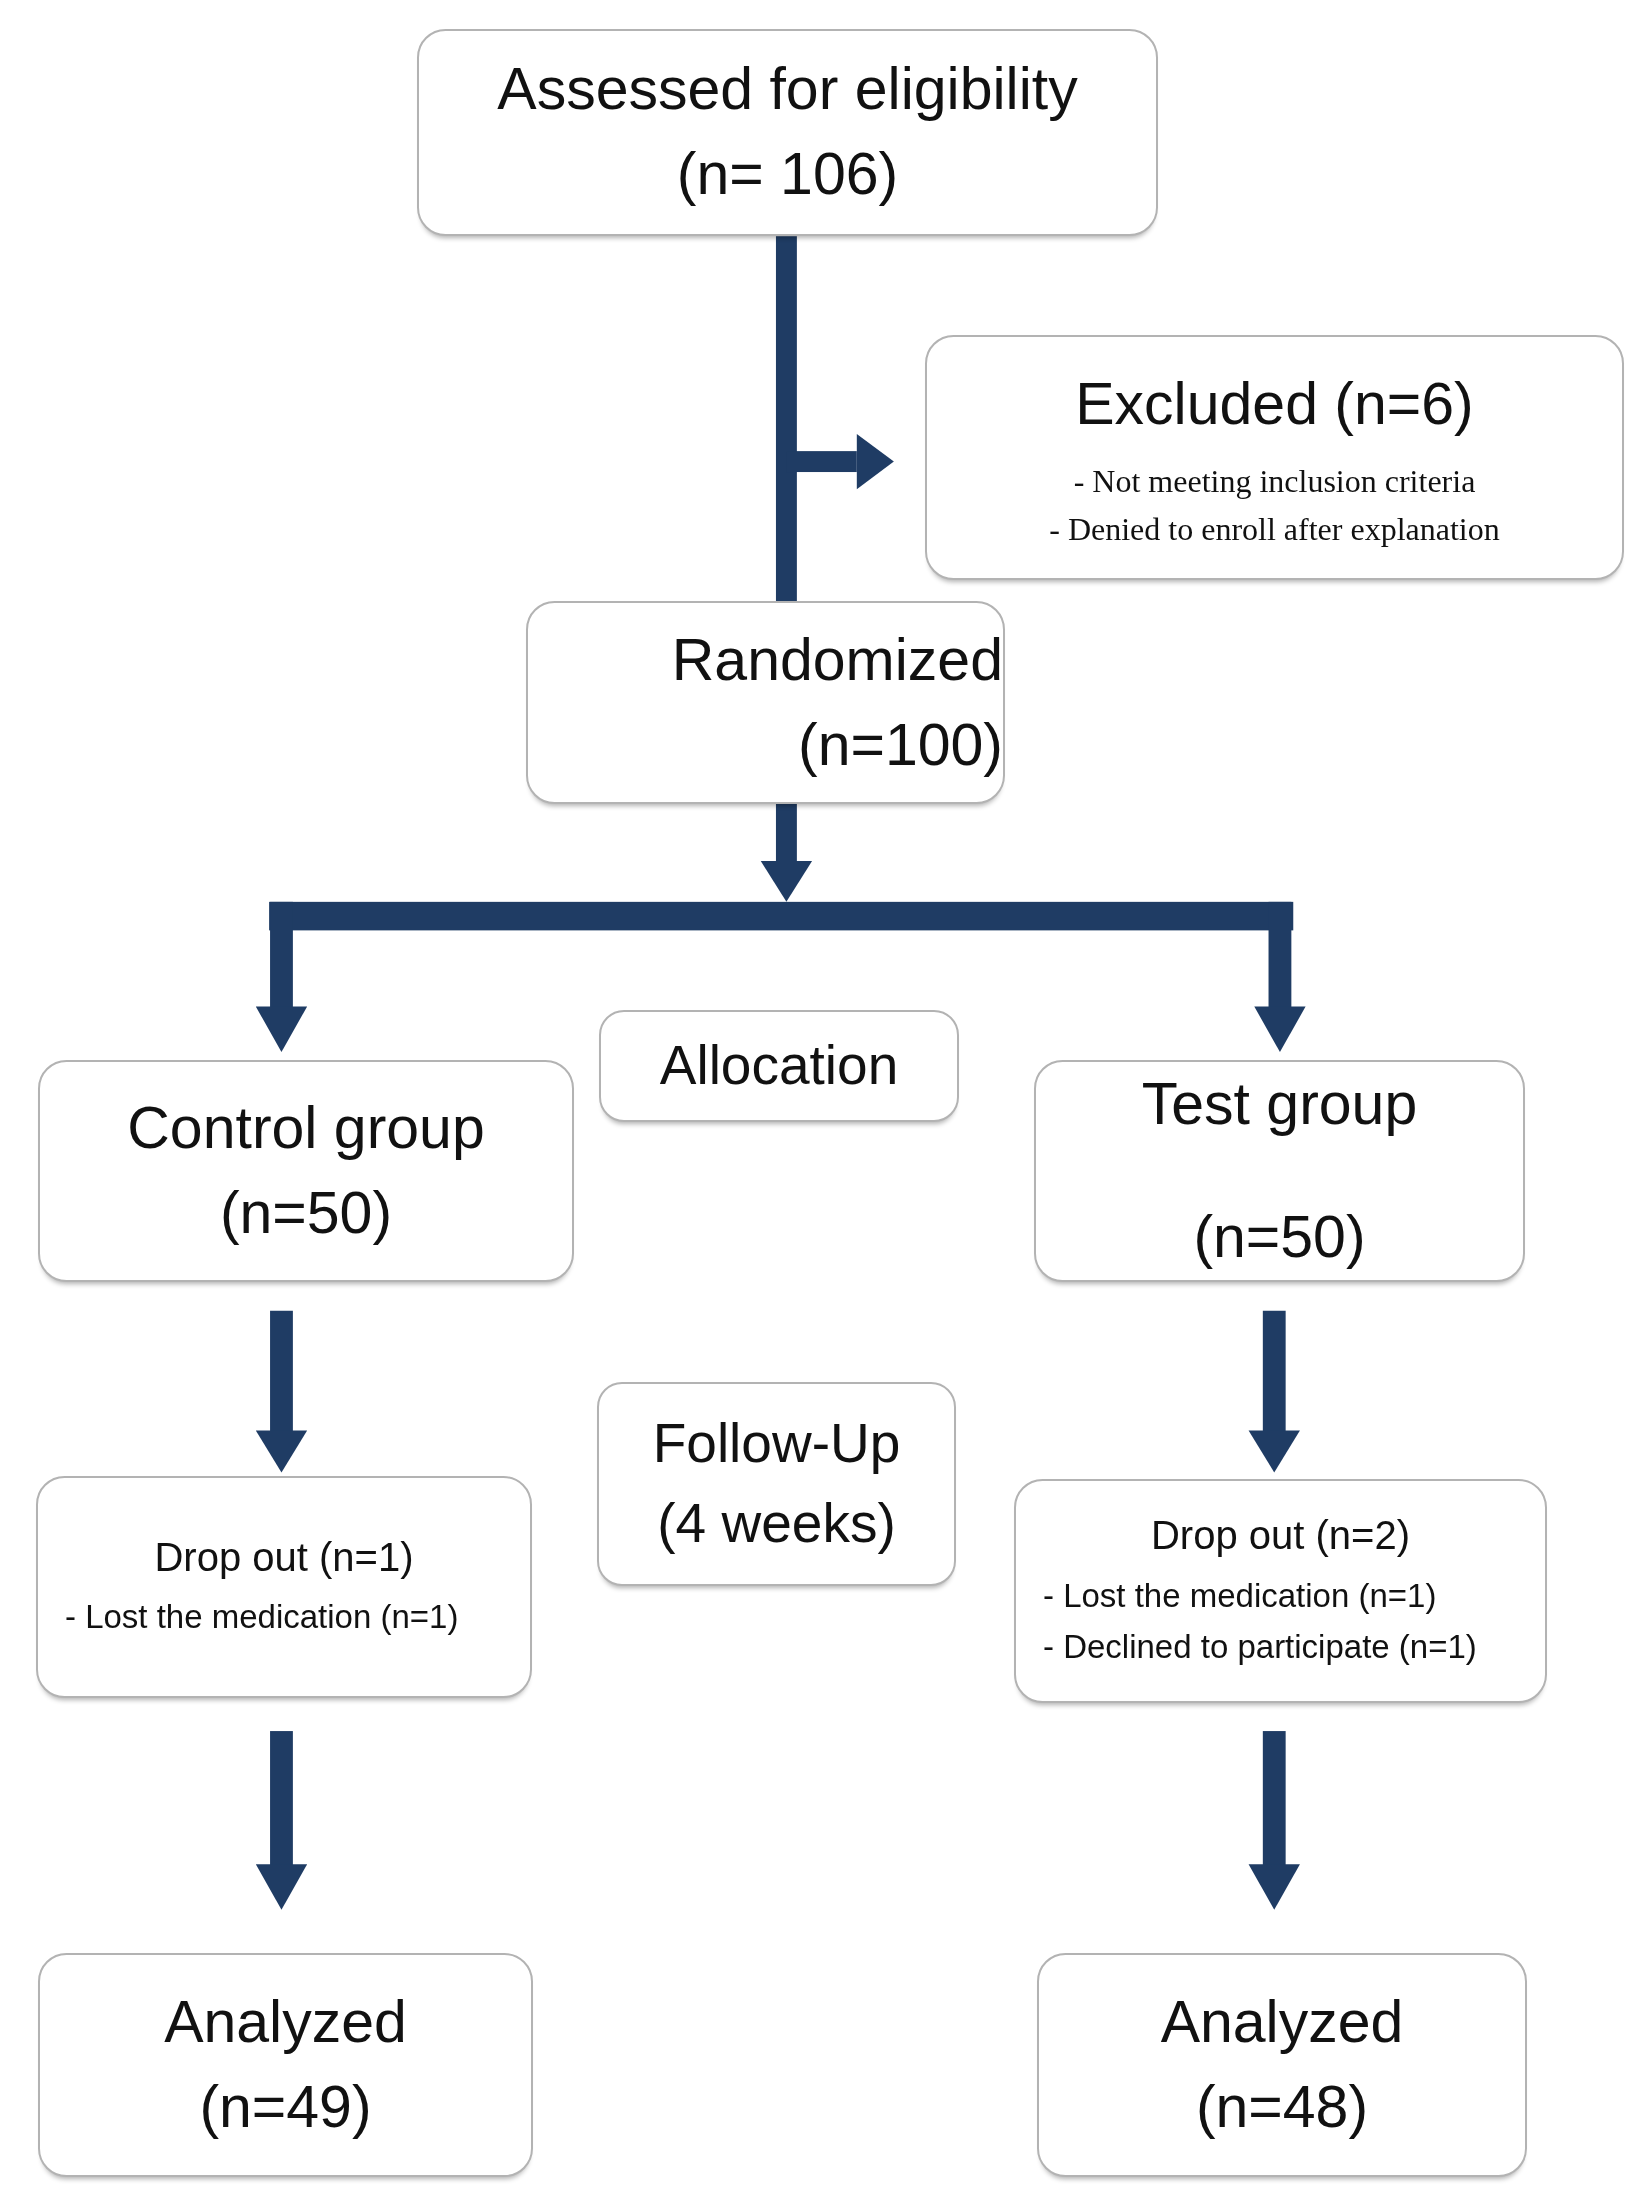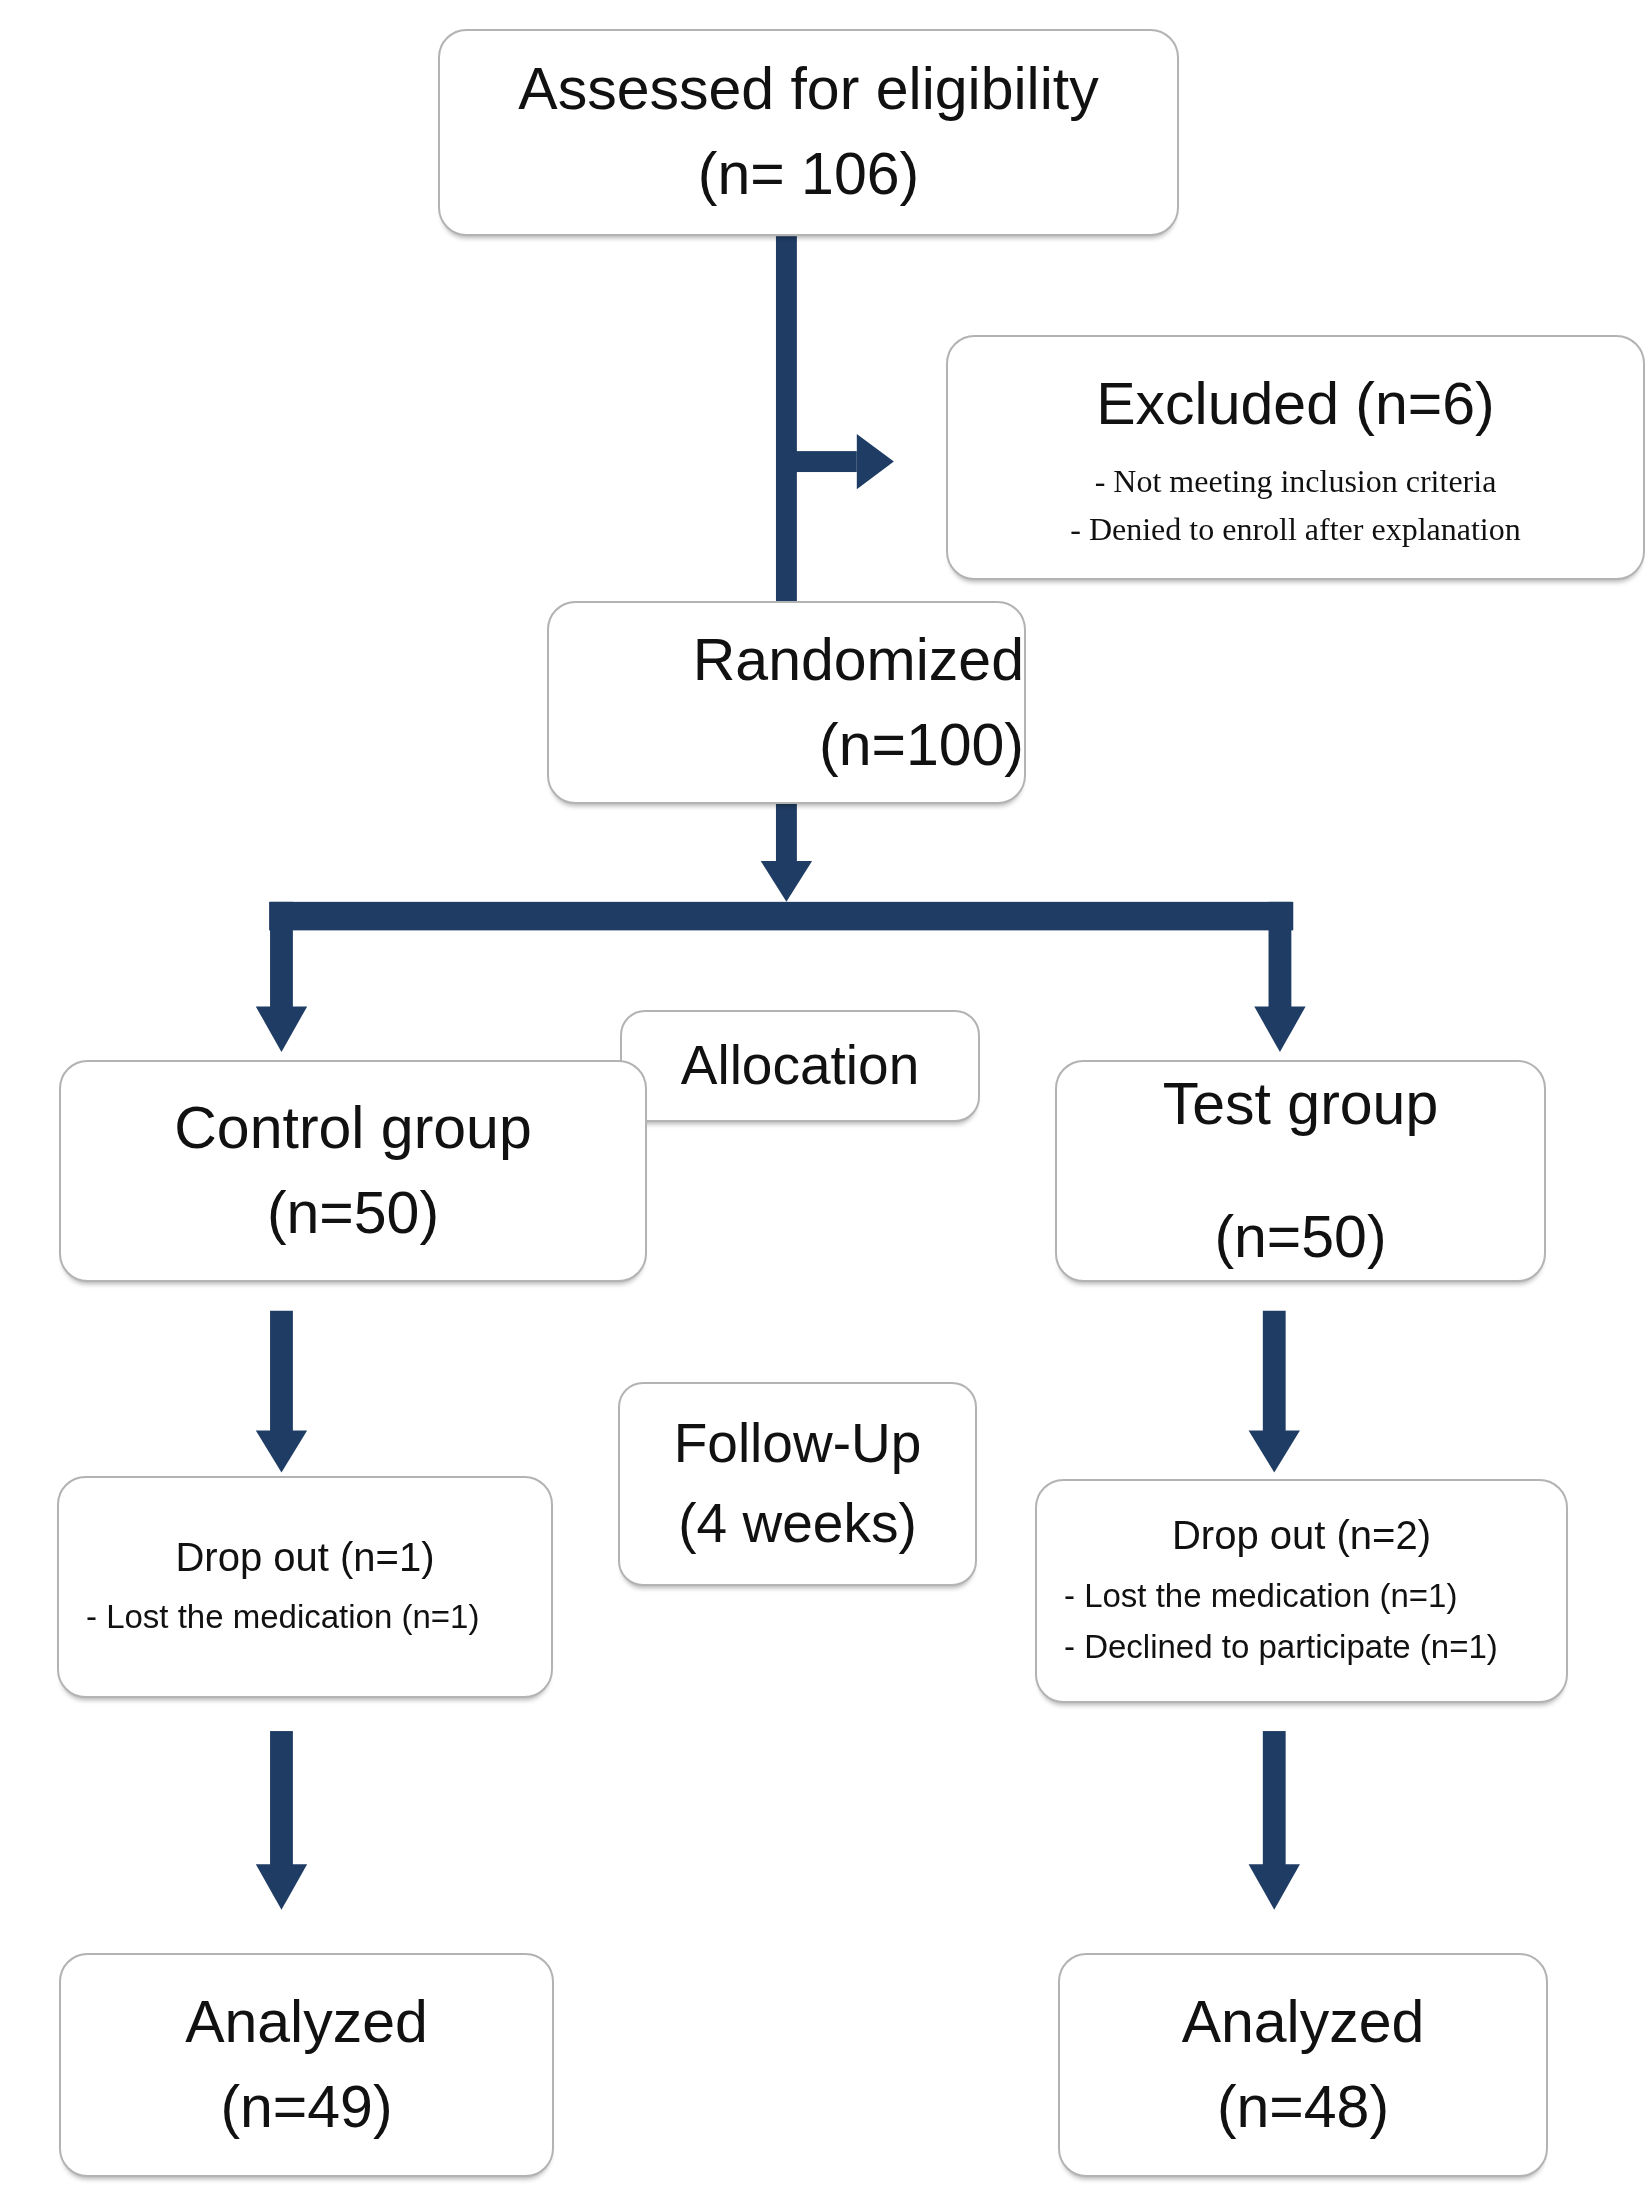--- a/index.html
+++ b/index.html
@@ -30,21 +30,20 @@
     box-sizing: border-box;
     background: var(--box-bg, #ffffff);
     border: 2.9px solid var(--box-border, #b3b3b3);
     border-radius: 28.5px;
     box-shadow: 0 6.7px 5.7px -4.8px rgba(0,0,0,0.30);
     display: flex;
     flex-direction: column;
     justify-content: center;
     align-items: center;
     text-align: center;
-    margin-left: 21px;
   }
   .big   { font-size: 59px; line-height: 1.44; white-space: nowrap; }
   .mid   { font-size: 55px; line-height: 1.45; white-space: nowrap; }
   .title-lg { font-size: 40px; line-height: 1.25; white-space: nowrap; }
   .bullet { font-size: 32px; line-height: 1.5; white-space: nowrap; font-family: Liberation Serif, serif; }
   .bullet-sm { font-size: 33px; line-height: 1.55; white-space: nowrap; }
   .bullets-left {
     align-self: stretch;
     text-align: left;
     padding-left: 27px;
@@ -115,21 +114,21 @@
 
   <div class="box" style="left:526px; top:601px; width:479px; height:203px;align-items:flex-end;">
     <div class="big">Randomized</div>
     <div class="big">(n=100)</div>
   </div>
 
   <div class="box" style="left:599px; top:1010px; width:360px; height:112px; border-radius:25px;">
     <div class="mid">Allocation</div>
   </div>
 
-  <div class="box" style="left:38px; top:1060px; width:588px; height:222px;">
+  <div class="box" style="left:38px; top:1060px; width:536px; height:222px;">
     <div class="big">Control group</div>
     <div class="big">(n=50)</div>
   </div>
 
   <div class="box" style="left:1034px; top:1060px; width:491px; height:222px;gap:48px;">
     <div class="big">Test group</div>
     <div class="big">(n=50)</div>
   </div>
 
   <div class="box" style="left:597px; top:1382px; width:359px; height:204px; border-radius:25px;">

